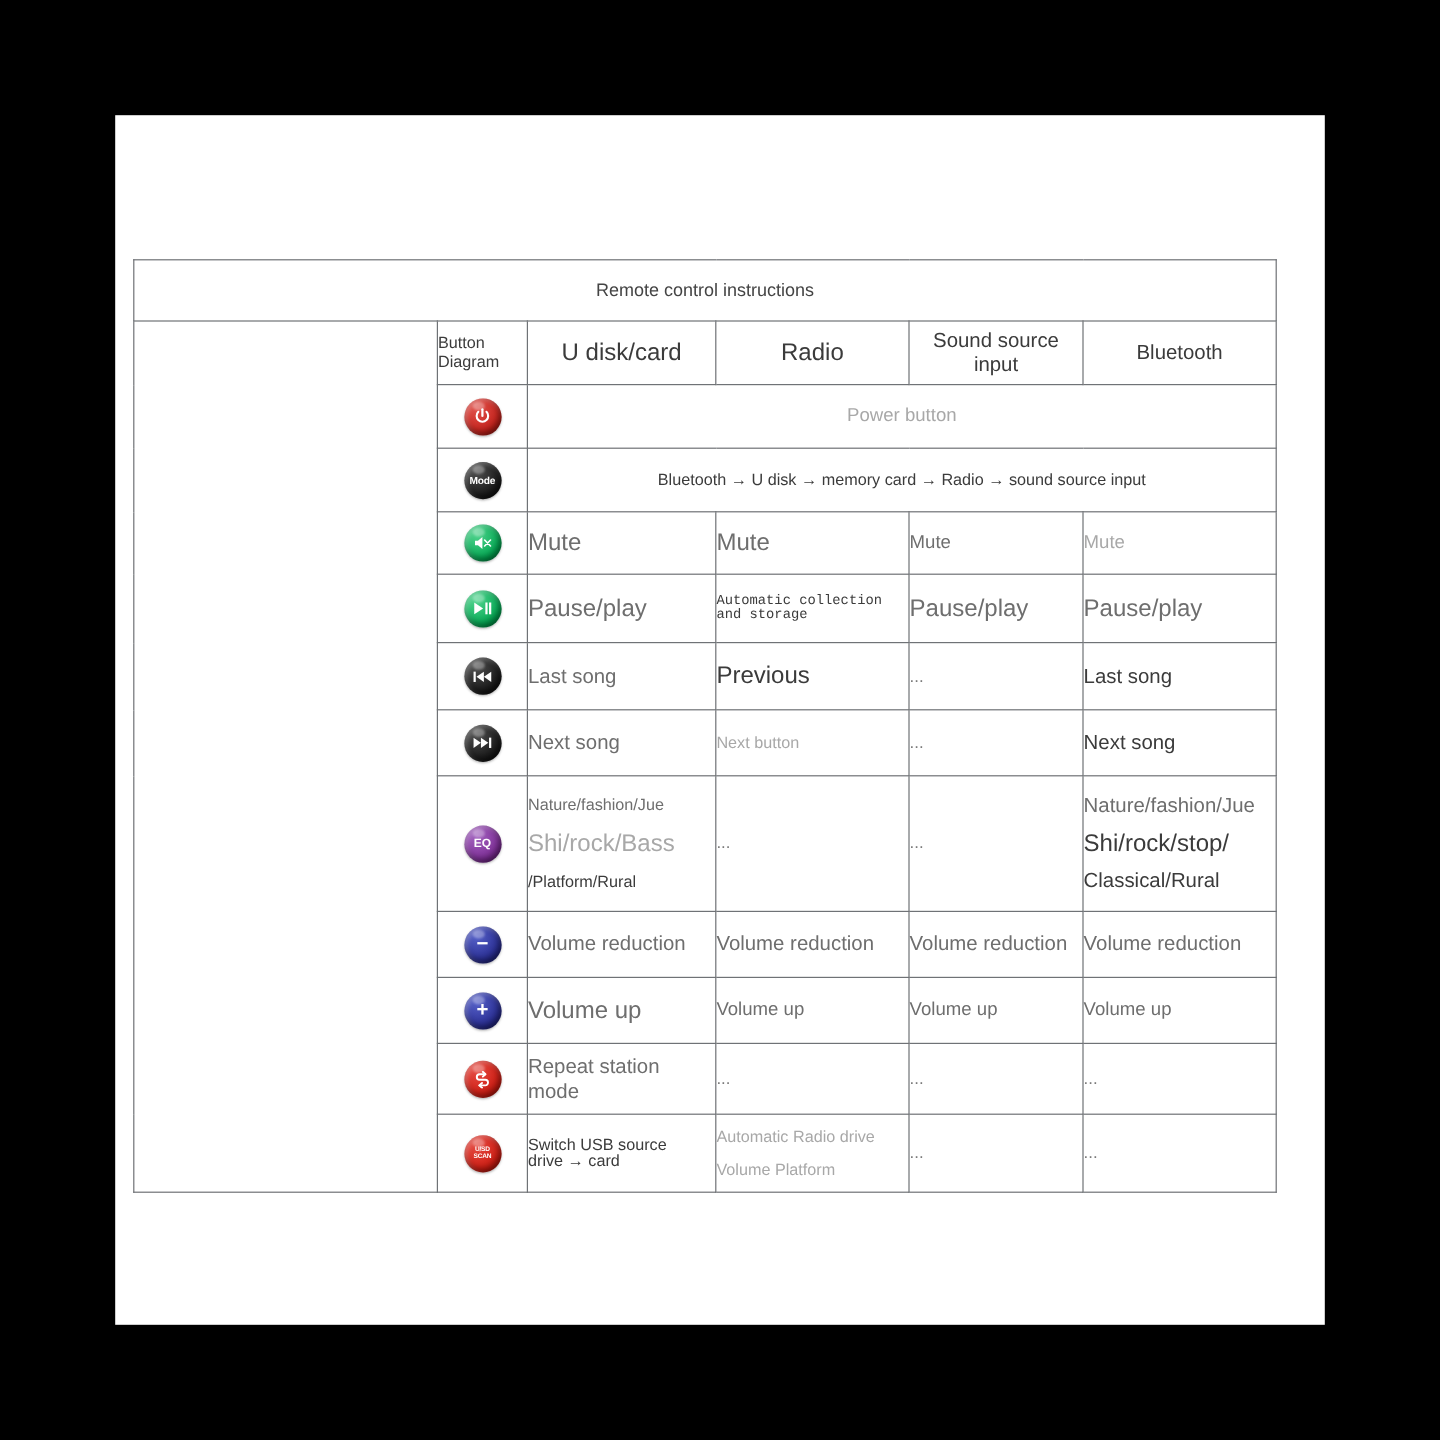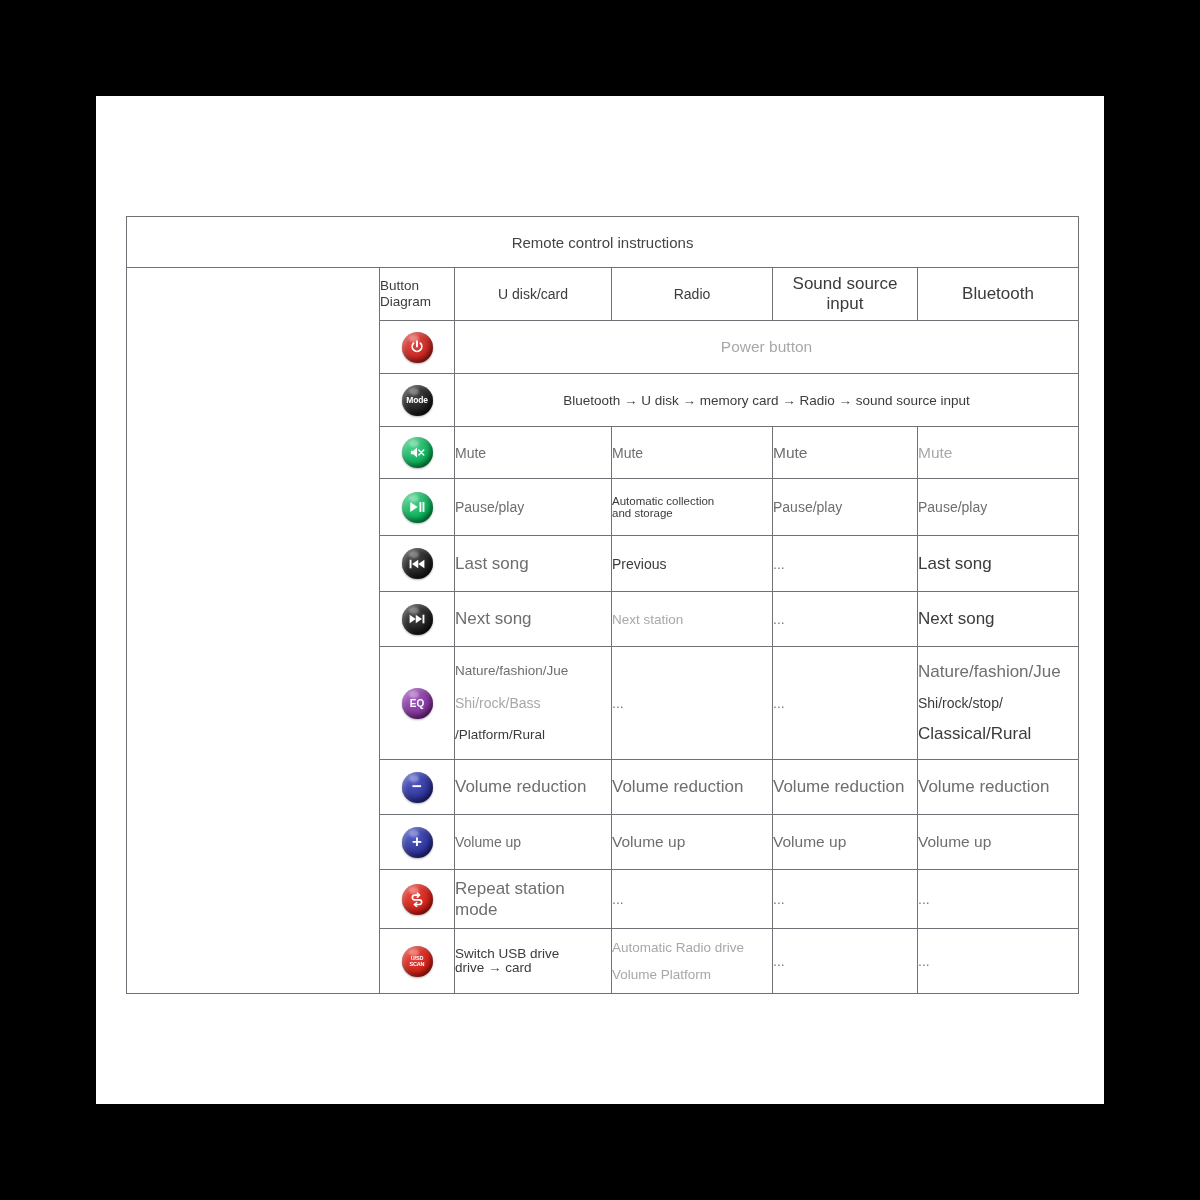--- a/index.html
+++ b/index.html
@@ -72,21 +72,21 @@
     position:absolute;bottom:16px;left:0;right:0;
     text-align:center;
     font-family:"Liberation Serif",serif;
     font-size:12px;font-weight:bold;letter-spacing:.6px;
     color:#4a4f4f;
     text-shadow:0 1px 0 rgba(255,255,255,.6);
   }
 
   
   #tbl{
-    position:absolute;left:30px;top:120px;  
+    position:absolute;left:15px;top:120px;  
     width:952px;                             
     border-collapse:collapse;
     table-layout:fixed;
   }
   #tbl td{
     border:1px solid #6f7276;
     vertical-align:middle;
     padding:0;
     background:#fff;
   }
@@ -120,22 +120,22 @@
 
   
   .tx{display:block;}
   .g-dark{color:#3b3b3b;}
   .g-mid{color:#6e6e6e;}
   .g-light{color:#a8a8a8;}
   .s11{font-size:11.5px;}
   .s12{font-size:17px;}
   .s13{font-size:13.5px;}
   .s15{font-size:15.5px;}
-  .s16{font-size:14px;}
-  .lh-tight{line-height:12px;}
+  .s16{font-size:20px;}
+  .lh-tight{line-height:12px;font-family:Liberation Mono, monospace;}
   .hdr-lbl{line-height:16px;}
   .ctr{text-align:center;}
   .dots{color:#7a7a7a;font-size:14px;}
 </style>
 </head>
 <body>
 
 <div id="canvas">
   <div id="page">
 
@@ -390,21 +390,21 @@
               <path d="M1 1l10 7-10 7z" fill="#fff"></path>
               <path d="M11 1l10 7-10 7z" fill="#fff"></path>
               <rect x="22" y="1" width="3" height="14" fill="#fff"></rect>
             </svg>
           </span>
         </td>
         <td class="cell-pad">
           <span class="g-mid s12">Next song</span>
         </td>
         <td class="cell-pad">
-          <span class="g-light s13">Next station</span>
+          <span class="g-light s13">Next button</span>
         </td>
         <td class="cell-pad">
           <span class="dots">...</span>
         </td>
         <td class="cell-pad">
           <span class="g-dark s12">Next song</span>
         </td>
       </tr>
 
       <tr>
@@ -499,21 +499,21 @@
       <tr>
         <td class="btn-cell" style="height:64px">
           <span class="tbtn rb-red2">
             <span class="t-usd">
               <span class="tx">U/SD</span>
               <span class="tx">SCAN</span>
             </span>
           </span>
         </td>
         <td class="cell-pad">
-          <span class="tx g-dark s13" style="line-height:14px">Switch USB drive</span>
+          <span class="tx g-dark s13" style="line-height:14px">Switch USB source</span>
           <span class="tx g-dark s13" style="line-height:14px">drive → card</span>
         </td>
         <td class="cell-pad">
           <span class="tx g-light s13" style="line-height:27px">Automatic Radio drive</span>
           <span class="tx g-light s13" style="line-height:27px">Volume Platform</span>
         </td>
         <td class="cell-pad">
           <span class="dots">...</span>
         </td>
         <td class="cell-pad">

